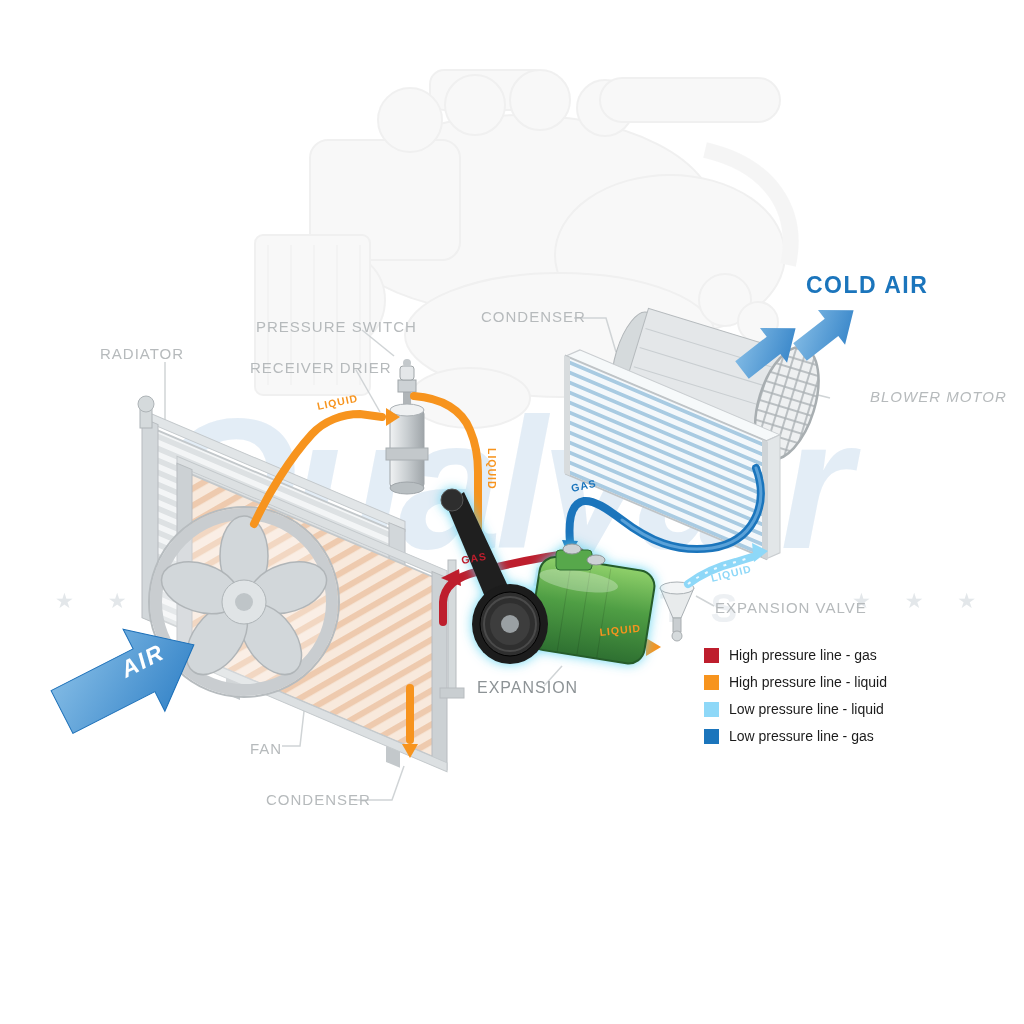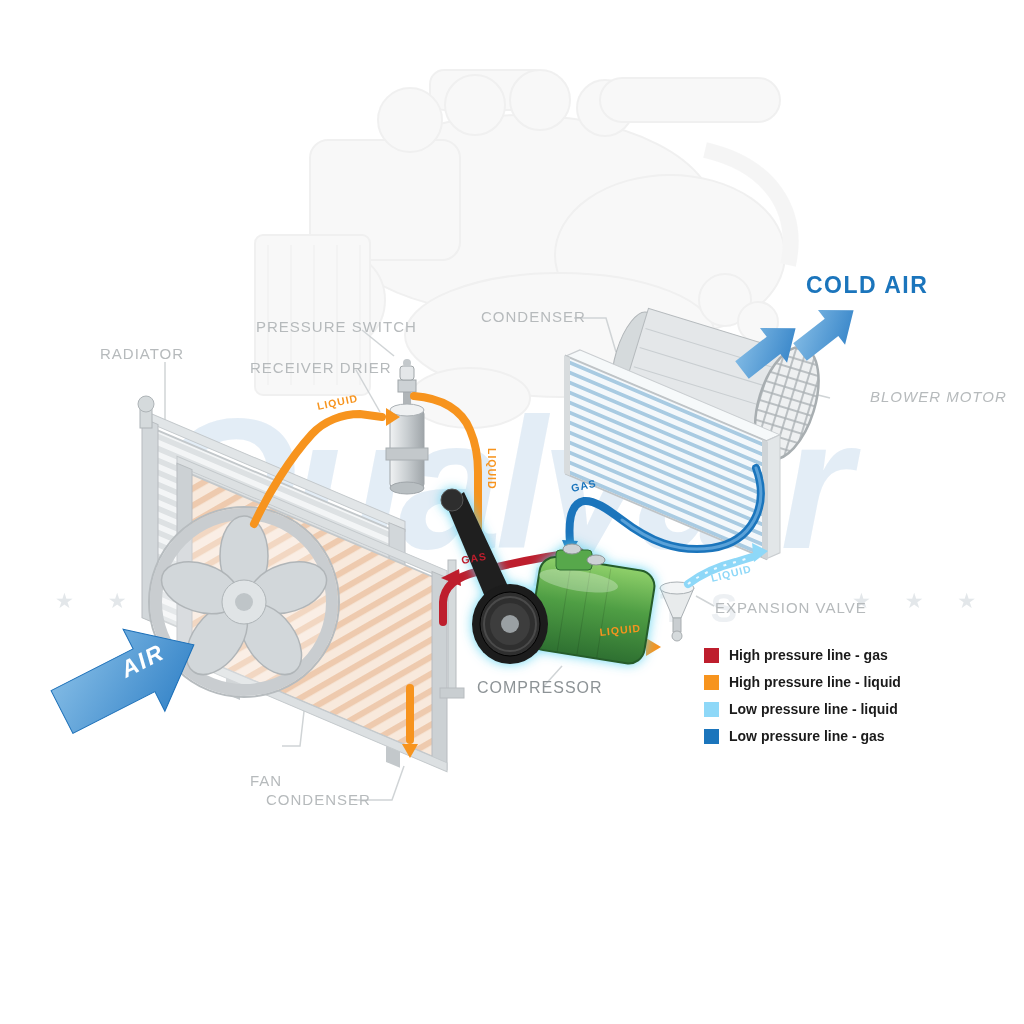--- a/index.html
+++ b/index.html
@@ -7,21 +7,21 @@
            font-family:"Liberation Sans", sans-serif; }
   svg { position:absolute; left:0; top:0; }
 
   .lbl { position:absolute; font-size:15px; color:#b6babc; letter-spacing:1px; white-space:nowrap; }
   .lbl-dark { color:#8d9396; font-size:16px; }
 
   #cold-air { position:absolute; left:806px; top:272px; font-size:23px; font-weight:bold;
               letter-spacing:1.5px; white-space:nowrap; }
 
   .legend { position:absolute; left:704px; top:647px; display:flex; flex-direction:column; gap:11px; }
-  .legend-row { display:flex; align-items:center; gap:10px; font-size:14px; color:#1b1b1b; white-space:nowrap;font-weight:bold; }
+  .legend-row { display:flex; align-items:center; gap:10px; font-size:14px; color:#1b1b1b; white-space:nowrap; }
   .swatch { width:15px; height:15px; flex:0 0 15px; }
 
   .wm  { font-style:italic; font-weight:bold; font-size:185px; fill:#dde9f4; letter-spacing:-6px; }
   .wm2 { font-weight:bold; font-size:40px; fill:#edf0f3; letter-spacing:26px; }
   .stars { font-size:21px; fill:#e3e7ea; letter-spacing:14px; }
 
   .pipelbl { font-weight:bold; font-size:10.5px; letter-spacing:1px; }
   .air-text { font-weight:bold; font-style:italic; font-size:23px; fill:#ffffff; letter-spacing:2px; }
 </style>
 </head>
@@ -248,22 +248,22 @@
   <text class="pipelbl" transform="translate(712,582) rotate(-14)" style="fill: rgb(142, 216, 248);">LIQUID</text>
   <text class="pipelbl" transform="translate(600,636) rotate(-6)" style="fill: rgb(247, 148, 30);">LIQUID</text>
 </svg>
 
 <div class="lbl" style="left:100px; top:345px;">RADIATOR</div>
 <div class="lbl" style="left:256px; top:318px;text-align:right;">PRESSURE SWITCH</div>
 <div class="lbl" style="left:250px; top:359px;">RECEIVER DRIER</div>
 <div class="lbl" style="left:481px; top:308px;">CONDENSER</div>
 <div class="lbl" style="left:870px; top:388px;font-style:italic;">BLOWER MOTOR</div>
 <div class="lbl" style="left:715px; top:599px;text-align:right;">EXPANSION VALVE</div>
-<div class="lbl lbl-dark" style="left:477px; top:679px;">COMPRESSOR</div>
-<div class="lbl" style="left:250px; top:772px;text-align:center;">FAN</div>
+<div class="lbl lbl-dark" style="left:477px; top:679px;">EXPANSION</div>
+<div class="lbl" style="left:250px; top:740px;text-align:center;">FAN</div>
 <div class="lbl" style="left:266px; top:791px;">CONDENSER</div>
 
 <div id="cold-air" style="color: rgb(27, 117, 188);">COLD AIR</div>
 
 <div class="legend">
   <div class="legend-row">
     <span class="swatch" style="background-color: rgb(190, 30, 45);"></span>
     <span>High pressure line - gas</span>
   </div>
   <div class="legend-row">

